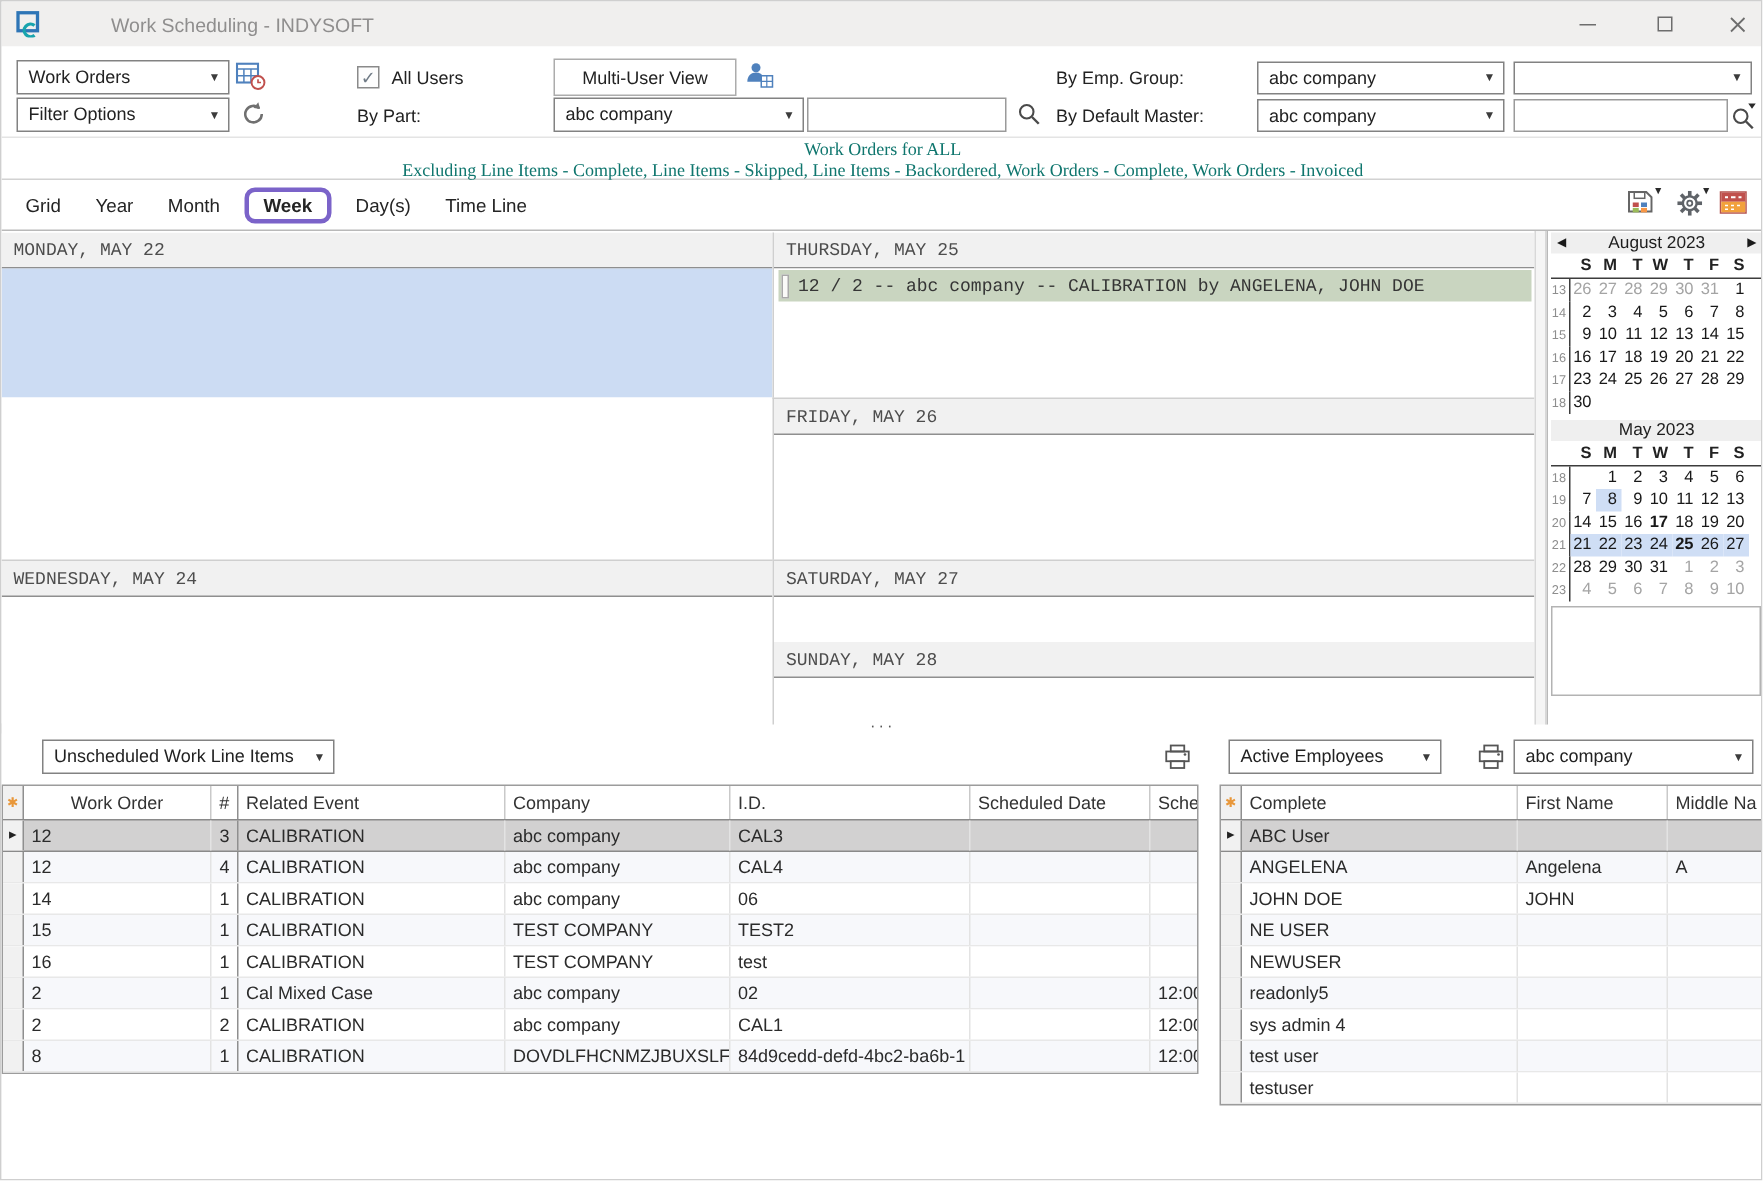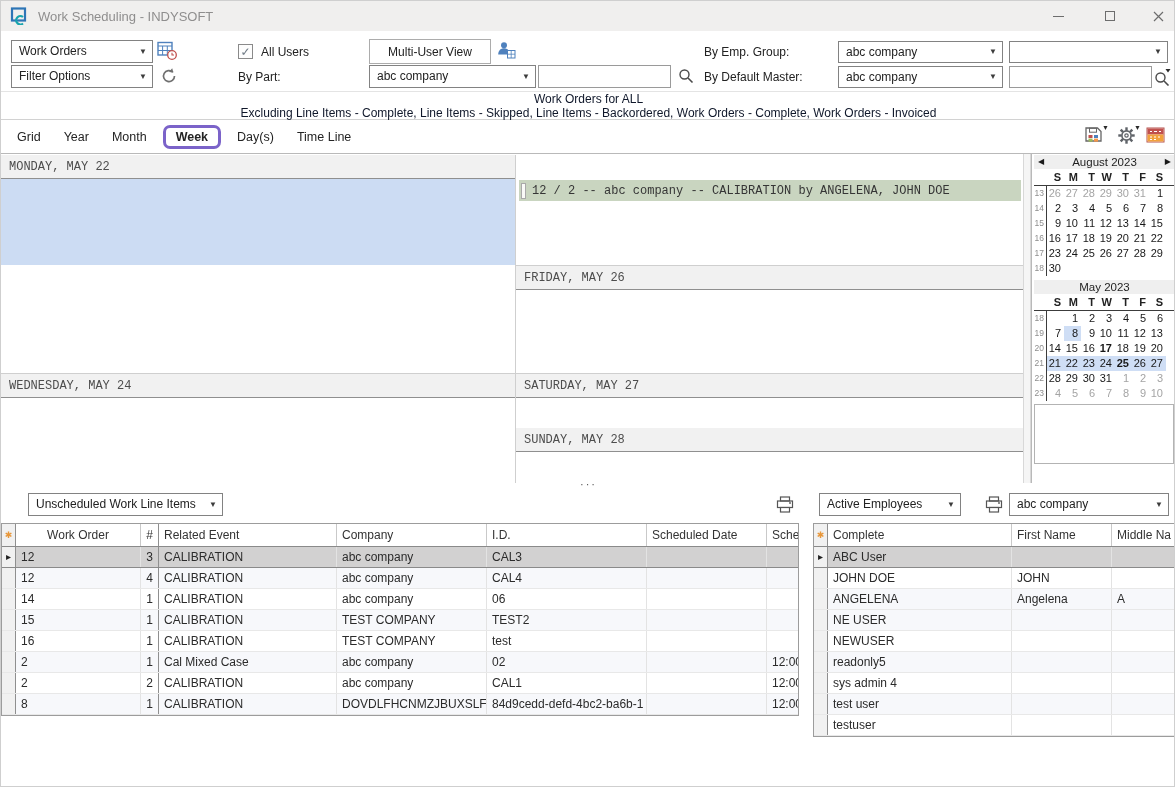--- a/index.html
+++ b/index.html
@@ -1,37 +1,37 @@
 <!DOCTYPE html>
 <html><head>
 <meta charset="utf-8">
 <style>
   html,body{margin:0;padding:0;background:#fff;}
   *{box-sizing:border-box;}
   #win{position:relative;width:1175px;height:787px;background:#fff;font-family:"Liberation Sans",sans-serif;font-size:12px;color:#222;overflow:hidden;border:1px solid #cfcfcf;}
   
-  .titlebar{position:absolute;left:0;top:0;width:1175px;height:30px;background:#f0efee;display:flex;align-items:center;}
+  .titlebar{position:absolute;left:0;top:0;width:1175px;height:30px;background:#f0efee;display:flex;align-items:center;gap:36px;}
   .app-icon{margin-left:9px;width:20px;height:18px;}
   .title-text{margin-left:8px;font-size:13px;color:#8f8e8e;}
   .win-btn{position:absolute;top:0;width:34px;height:30px;display:flex;align-items:center;justify-content:center;color:#6d6d6d;}
   .btn-min{left:1040px;} .btn-max{left:1092px;} .btn-close{left:1140px;}
   .min-glyph{width:11px;height:1px;background:#6d6d6d;}
   .max-glyph{width:10px;height:10px;border:1px solid #6d6d6d;background:transparent;}
   
   .toolbar{position:absolute;left:0;top:30px;width:1175px;height:60px;background:#fff;}
   .combo{position:absolute;background:#fff;border:1px solid #828282;height:23px;line-height:21px;padding:0 18px 3px 7px;white-space:nowrap;overflow:hidden;}
   .combo .caret{position:absolute;right:5px;top:50%;margin-top:-4px;font-size:8px;color:#3c3c3c;line-height:8px;}
   .textbox{position:absolute;border:1px solid #9a9a9a;background:#fff;height:23px;padding:0 4px;font-family:"Liberation Sans",sans-serif;font-size:12px;}
   .tlabel{position:absolute;color:#222;}
   .checkbox{position:absolute;width:15px;height:15px;border:1px solid #8a8a8a;background:#fdfdfd;display:flex;align-items:center;justify-content:center;color:#6f7a85;font-size:12px;line-height:12px;}
   .btn{position:absolute;background:#fff;border:1px solid #acacac;display:flex;align-items:center;justify-content:center;height:25px;}
   .icon{position:absolute;}
   
   .summary{position:absolute;left:0;top:90px;width:1175px;height:29px;border-top:1px solid #e4e4e4;border-bottom:1px solid #d2d2d2;display:flex;flex-direction:column;align-items:center;justify-content:center;background:#fff;}
-  .summary div{line-height:14px;color:#0f172a;}
+  .summary div{line-height:14px;color:#0f766e;font-family:Liberation Serif, serif;}
   
   .tabbar{position:absolute;left:0;top:119px;width:1175px;height:33px;background:#fff;display:flex;align-items:center;padding-left:15px;}
   .tab{margin-right:21px;color:#242424;font-size:12.5px;padding:3px 1px;cursor:default;}
   .tab-selected{border:3px solid #7b63c9;border-radius:7px;background:#fff;font-weight:bold;padding:2px 10px;margin-left:-6px;margin-right:15px;}
   .tab-icons{position:absolute;right:0;top:0;height:33px;width:100px;}
   .mini-caret{position:absolute;font-size:7px;color:#2a2a2a;line-height:7px;}
   
   .main{position:absolute;left:0;top:152px;width:1175px;height:329px;border-top:1px solid #b9b9b9;background:#fff;}
   .daycell{position:absolute;overflow:hidden;font-family:Liberation Mono, monospace;}
   .dayhdr{height:24px;background:#f1f1f1;border-bottom:1px solid #8f8f8f;display:flex;align-items:center;padding-left:8px;color:#4d4d4d;font-size:12px;}
@@ -235,20 +235,23 @@
 
 
     <div class="daycell cell-border-top" style="left:0;top:219px;width:514px;height:110px;">
       <div class="dayhdr">
           <span>WEDNESDAY, MAY 24</span>
         </div>
       <div class="daybody"></div>
     </div>
 
     <div class="daycell rightcol" style="left:514px;top:1px;width:508px;height:110px;">
+      <div class="dayhdr">
+          <span>THURSDAY, MAY 25</span>
+        </div>
       <div class="daybody">
         <div class="event">
           <div class="event-notch"></div>
           <span class="event-text">12 / 2 -- abc company -- CALIBRATION by ANGELENA, JOHN DOE</span>
         </div>
       </div>
     </div>
 
     <div class="daycell rightcol cell-border-top" style="left:514px;top:111px;width:508px;height:108px;">
       <div class="dayhdr">
@@ -564,32 +567,32 @@
           <div class="t-cell t-hcell" style="width: 90px;">Middle Na</div>
         </div>
         <div class="t-row t-sel">
           <div class="t-ind">
             <span class="row-arrow">▸</span>
           </div>
           <div class="t-cell" style="width: 184px;">ABC User</div>
           <div class="t-cell" style="width: 100px;"></div>
           <div class="t-cell" style="width: 90px;"></div>
         </div>
-        <div class="t-row">
-          <div class="t-ind"></div>
-          <div class="t-cell" style="width: 184px;">JOHN DOE</div>
-          <div class="t-cell" style="width: 100px;">JOHN</div>
-          <div class="t-cell" style="width: 90px;"></div>
-        </div>
         <div class="t-row t-alt">
           <div class="t-ind"></div>
           <div class="t-cell" style="width: 184px;">ANGELENA</div>
           <div class="t-cell" style="width: 100px;">Angelena</div>
           <div class="t-cell" style="width: 90px;">A</div>
         </div>
+        <div class="t-row">
+          <div class="t-ind"></div>
+          <div class="t-cell" style="width: 184px;">JOHN DOE</div>
+          <div class="t-cell" style="width: 100px;">JOHN</div>
+          <div class="t-cell" style="width: 90px;"></div>
+        </div>
         <div class="t-row t-alt">
           <div class="t-ind"></div>
           <div class="t-cell" style="width: 184px;">NE USER</div>
           <div class="t-cell" style="width: 100px;"></div>
           <div class="t-cell" style="width: 90px;"></div>
         </div>
         <div class="t-row">
           <div class="t-ind"></div>
           <div class="t-cell" style="width: 184px;">NEWUSER</div>
           <div class="t-cell" style="width: 100px;"></div>

